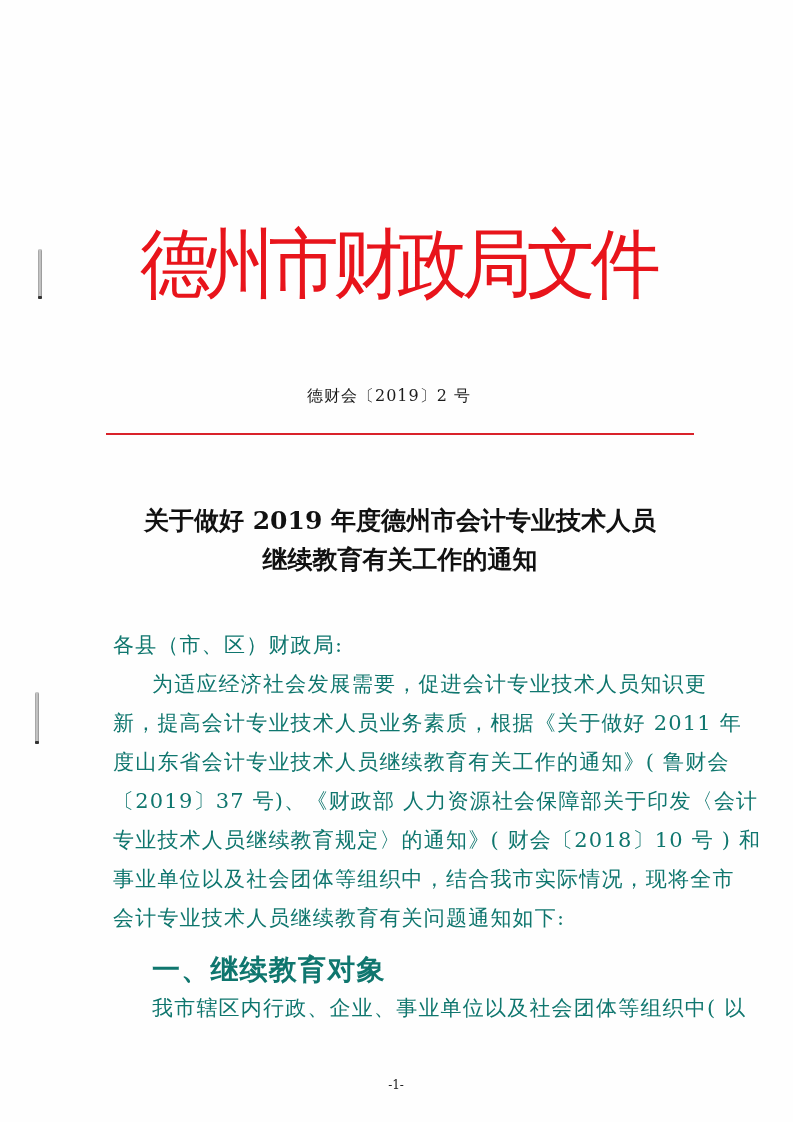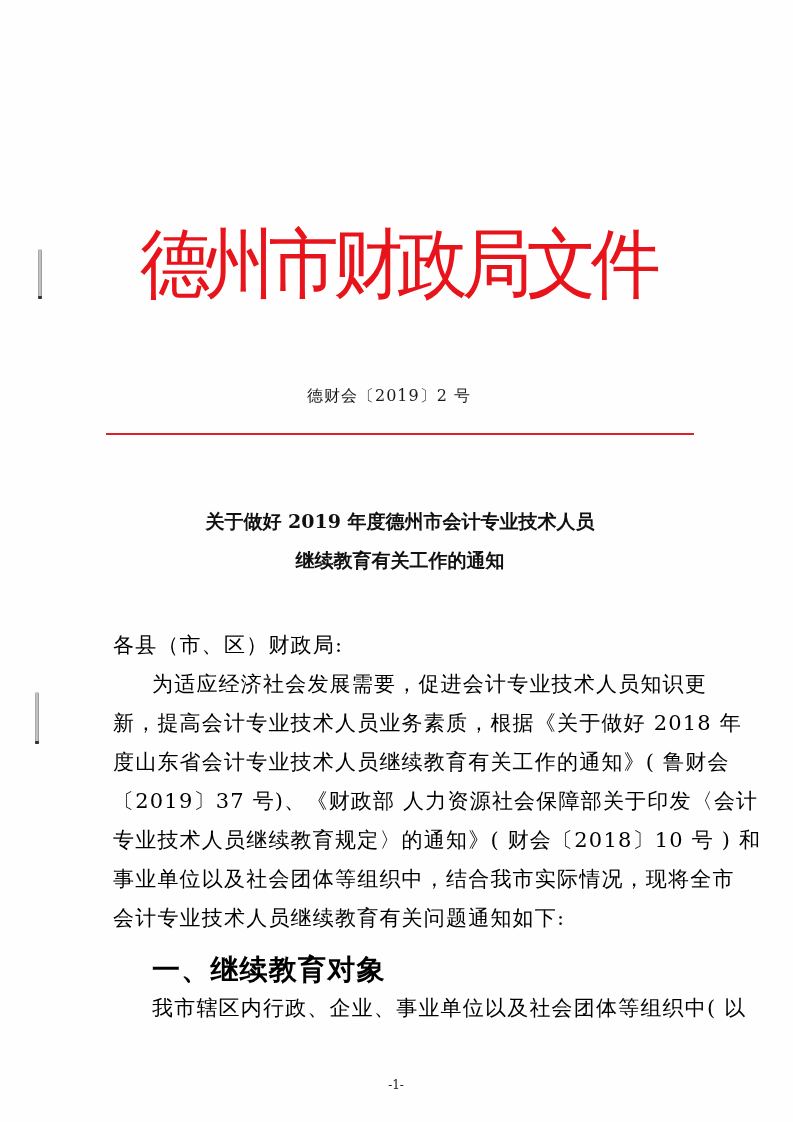--- a/index.html
+++ b/index.html
@@ -73,35 +73,35 @@
       height: 2px;
       background: #d9222a;
     }
     .title {
       position: absolute;
       left: 100px;
       width: 600px;
       text-align: center;
       font-family: "DejaVu Serif", "Liberation Serif", serif;
       font-weight: bold;
-      font-size: 19px;
+      font-size: 25px;
       color: #111;
       white-space: nowrap;
     }
     .title-line1 { top: 504px; line-height: 34px; }
     .title-line2 { top: 543px; line-height: 34px; }
 
     .body-text {
       position: absolute;
       left: 113px;
       width: 592px;
       font-family: "DejaVu Serif", "Liberation Serif", serif;
       font-size: 21px;
       line-height: 39px;
-      color: #000000;
+      color: #0f766e;
       white-space: nowrap;
       letter-spacing: 1.2px;
     }
     .salutation { top: 626px; }
     .l1 { top: 665px; left: 152px; }
     .l2 { top: 704px; }
     .l3 { top: 743px; }
     .l4 { top: 782px; text-align: center; }
     .l5 { top: 821px; text-align: center; }
     .l6 { top: 860px; }
@@ -139,21 +139,21 @@
   <div class="doc-number">德财会〔2019〕2 号</div>
 
   <div class="red-rule"></div>
 
   <div class="title title-line1">关于做好 2019 年度德州市会计专业技术人员</div>
   <div class="title title-line2">继续教育有关工作的通知</div>
 
   <div class="body-text salutation">各县（市、区）财政局:</div>
 
   <div class="body-text l1">为适应经济社会发展需要，促进会计专业技术人员知识更</div>
-  <div class="body-text l2">新，提高会计专业技术人员业务素质，根据《关于做好 2018 年</div>
+  <div class="body-text l2">新，提高会计专业技术人员业务素质，根据《关于做好 2011 年</div>
   <div class="body-text l3">度山东省会计专业技术人员继续教育有关工作的通知》( 鲁财会</div>
   <div class="body-text l4">〔2019〕37 号)、《财政部  人力资源社会保障部关于印发〈会计</div>
   <div class="body-text l5">专业技术人员继续教育规定〉的通知》( 财会〔2018〕10 号 ) 和</div>
   <div class="body-text l6">事业单位以及社会团体等组织中，结合我市实际情况，现将全市</div>
   <div class="body-text l7">会计专业技术人员继续教育有关问题通知如下:</div>
 
   <div class="body-text section-heading">一、继续教育对象</div>
 
   <div class="body-text l8">我市辖区内行政、企业、事业单位以及社会团体等组织中( 以</div>
 

